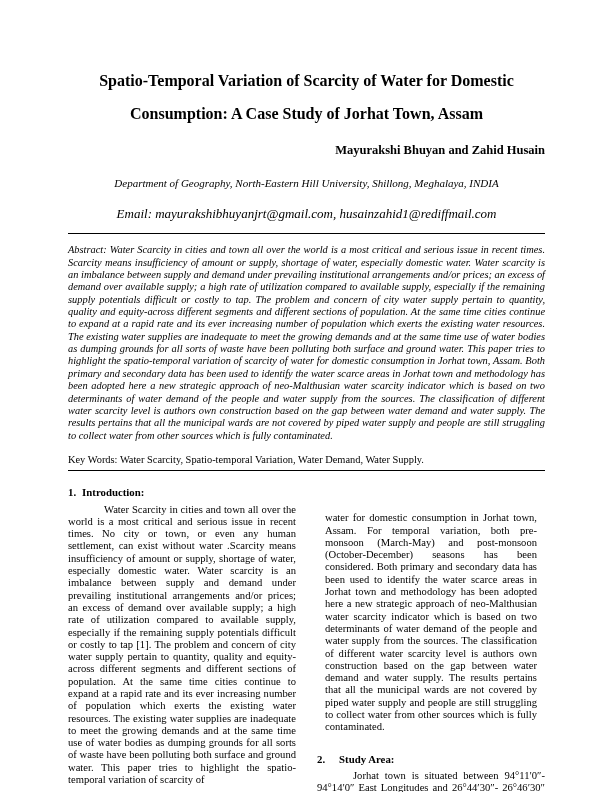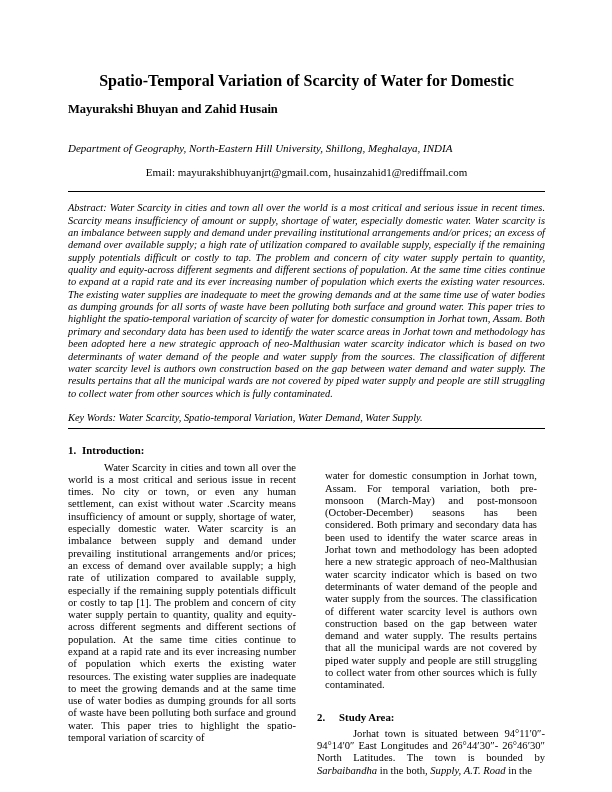--- a/index.html
+++ b/index.html
@@ -20,52 +20,53 @@
     width: 477px;
   }
   .title {
     margin-top: 64px;
     text-align: center;
     font-weight: bold;
     font-size: 16px;
     line-height: 33px;
   }
   .authors {
-    text-align: left;
+    text-align: right;
     font-weight: bold;
     font-size: 12.5px;
-    margin-top: 4px;
+    margin-top: 12px;
     line-height: 16px;
   }
   .affiliation {
+    text-align: center;
     font-style: italic;
     font-size: 11px;
-    margin-top: 24px;
+    margin-top: 18px;
     line-height: 14px;
   }
   .email {
     text-align: center;
-    font-size: 11px;
-    margin-top: 10px;
+    font-style: italic;
+    font-size: 13px;
+    margin-top: 17px;
     line-height: 14px;
   }
   .rule {
     border: none;
     border-top: 1.6px solid #000;
     margin: 0;
   }
   .rule-top { margin-top: 12px; }
   .abstract {
     font-style: italic;
     font-size: 10.4px;
     line-height: 12.35px;
     text-align: justify;
   }
   .keywords {
-    font-style: italic;
     font-size: 10.4px;
     line-height: 12.35px;
     margin-top: 12px;
     margin-bottom: 4px;
   }
   .columns {
     display: flex;
     gap: 21px;
     margin-top: 15px;
   }
@@ -89,20 +90,21 @@
   .italic-inline { font-style: italic; }
 </style>
 </head>
 <body>
 
 <div class="page">
   <div class="content">
 
     <div class="title">
       <div>Spatio-Temporal Variation of Scarcity of Water for Domestic</div>
+      <div>Consumption: A Case Study of Jorhat Town, Assam</div>
     </div>
 
     <div class="authors">Mayurakshi Bhuyan and Zahid Husain</div>
 
     <div class="affiliation">Department of Geography, North-Eastern Hill University, Shillong, Meghalaya, INDIA</div>
 
     <div class="email">Email: mayurakshibhuyanjrt@gmail.com, husainzahid1@rediffmail.com</div>
 
     <hr class="rule rule-top">
 

